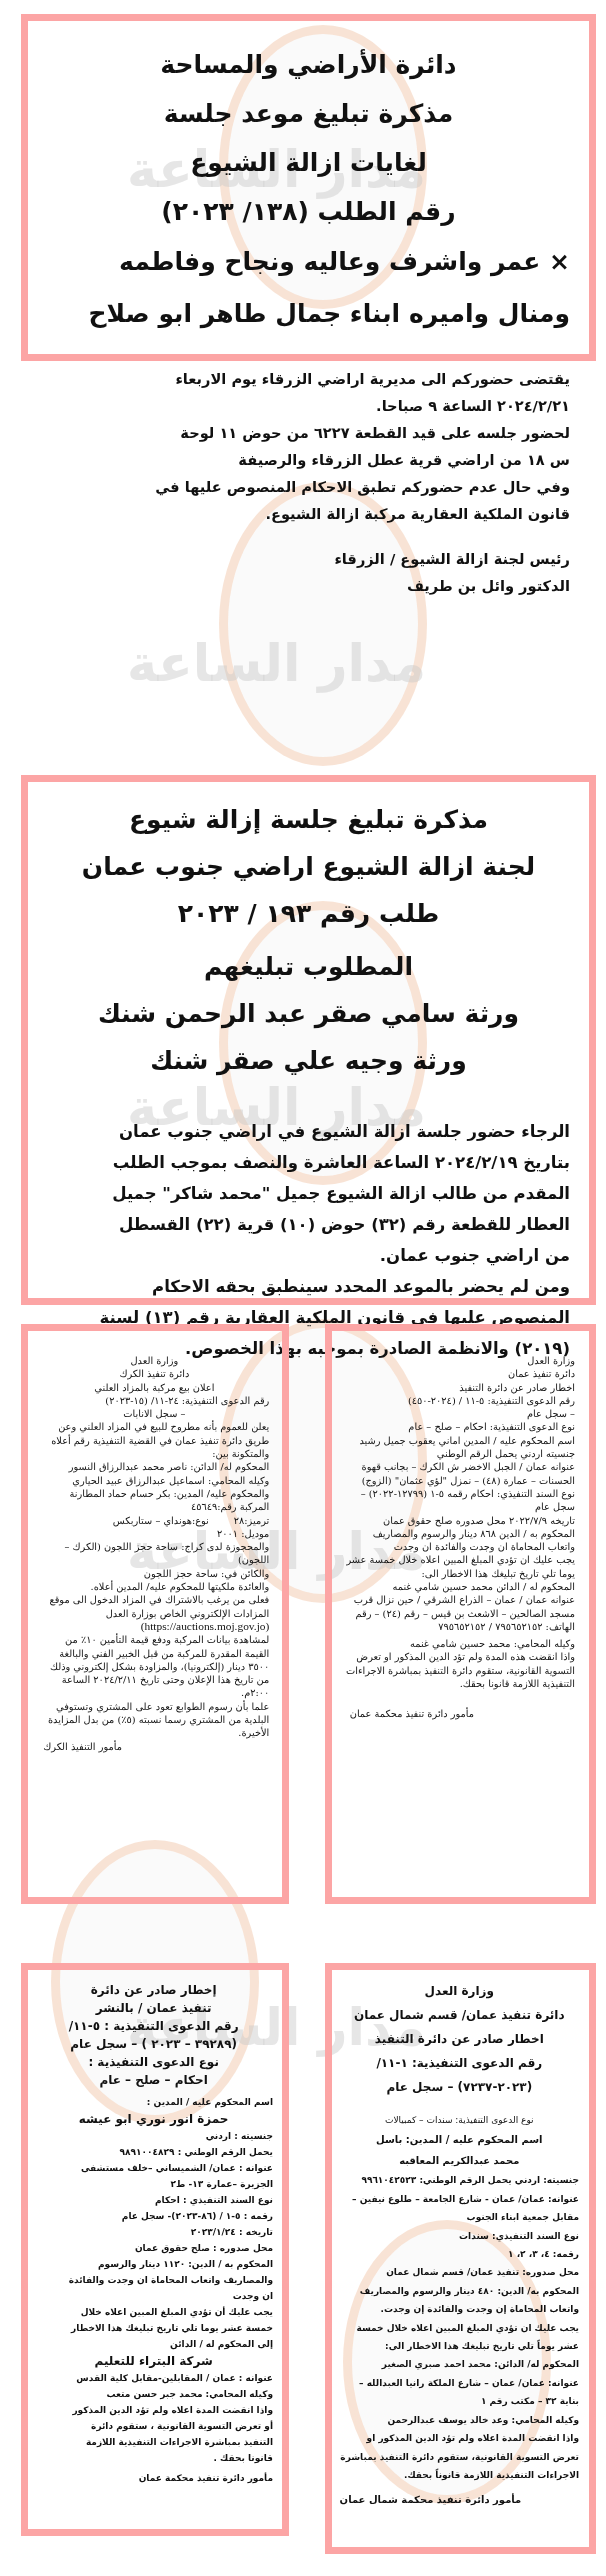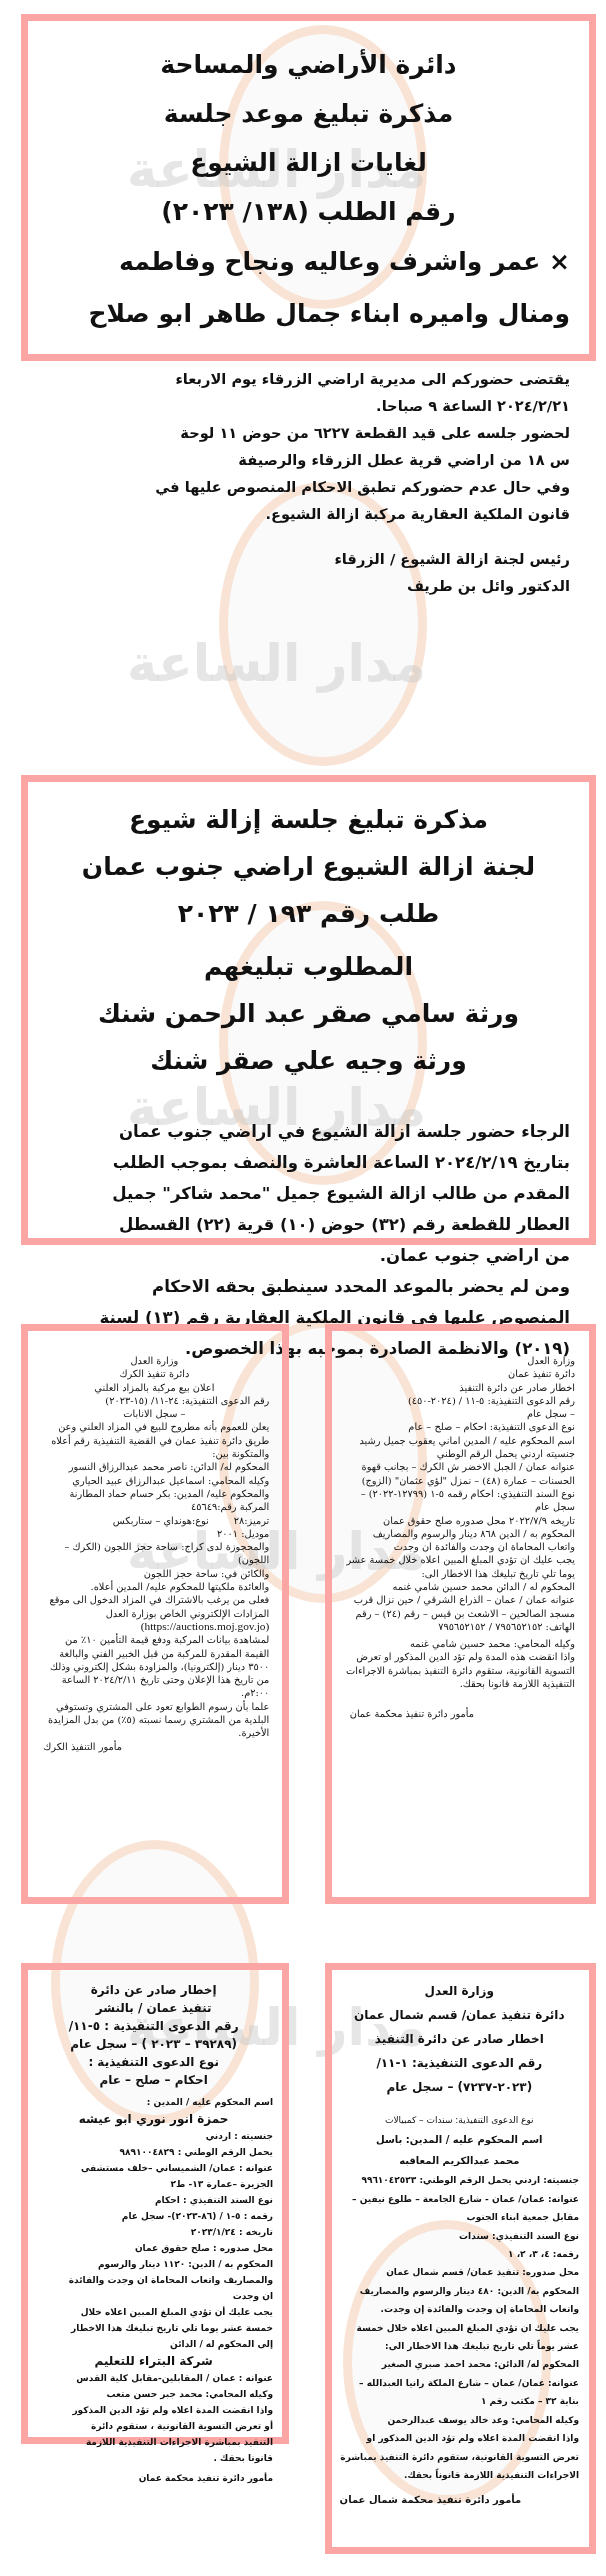--- a/index.html
+++ b/index.html
@@ -61,21 +61,21 @@
   <div class="body-line">٢٠٢٤/٢/٢١ الساعة ٩ صباحا.</div>
   <div class="body-line">لحضور جلسه على قيد القطعة ٦٢٢٧ من حوض ١١ لوحة</div>
   <div class="body-line">س ١٨ من اراضي قرية عطل الزرقاء والرصيفة</div>
   <div class="body-line">وفي حال عدم حضوركم تطبق الاحكام المنصوص عليها في</div>
   <div class="body-line">قانون الملكية العقارية مركبة ازالة الشيوع.</div>
   <div style="height:18px"></div>
   <div class="body-line">رئيس لجنة ازالة الشيوع / الزرقاء</div>
   <div class="body-line">الدكتور وائل بن طريف</div>
 </div>
 
-<div class="box" style="left:21px; top:775px; width:575px; height:470px; padding: 14px 19px 0 19px;">
+<div class="box" style="left:21px; top:775px; width:575px; height:530px; padding: 14px 19px 0 19px;">
   <div class="title-line" style="line-height:47px">مذكرة تبليغ جلسة إزالة شيوع</div>
   <div class="title-line" style="line-height:47px">لجنة ازالة الشيوع اراضي جنوب عمان</div>
   <div class="title-line" style="line-height:47px">طلب رقم ١٩٣ / ٢٠٢٣</div>
   <div class="title-line" style="line-height:47px; margin-top:6.3px">المطلوب تبليغهم</div>
   <div class="title-line" style="line-height:47px">ورثة سامي صقر عبد الرحمن شنك</div>
   <div class="title-line" style="line-height:47px">ورثة وجيه علي صقر شنك</div>
   <div style="height:32px"></div>
   <div class="big-body-line">الرجاء حضور جلسة ازالة الشيوع في اراضي جنوب عمان</div>
   <div class="big-body-line">بتاريخ ٢٠٢٤/٢/١٩ الساعة العاشرة والنصف بموجب الطلب</div>
   <div class="big-body-line">المقدم من طالب ازالة الشيوع جميل "محمد شاكر" جميل</div>
@@ -147,21 +147,21 @@
   <div class="br-body">محل صدوره: تنفيذ عمان/ قسم شمال عمان</div>
   <div class="br-body">المحكوم به/ الدين: ٤٨٠ دينار والرسوم والمصاريف واتعاب المحاماة إن وجدت والفائدة إن وجدت.</div>
   <div class="br-body">يجب عليك ان تؤدي المبلغ المبين اعلاه خلال خمسة عشر يوماً تلي تاريخ تبليغك هذا الاخطار الى:</div>
   <div class="br-body">المحكوم له/ الدائن: محمد احمد صبري الصغير</div>
   <div class="br-body">عنوانه: عمان/ عمان – شارع الملكة رانيا العبدالله – بناية ٣٢ – مكتب رقم ١</div>
   <div class="br-body">وكيله المحامي: وعد خالد يوسف عبدالرحمن</div>
   <div class="br-body">واذا انقضت المدة اعلاه ولم تؤد الدين المذكور او تعرض التسوية القانونية، ستقوم دائرة التنفيذ بمباشرة الاجراءات التنفيذية اللازمة قانوناً بحقك.</div>
   <div class="br-name" style="text-align:left; margin-top:5px;">مأمور دائرة تنفيذ محكمة شمال عمان</div>
 </div>
 
-<div class="box" style="left:21px; top:1963px; width:268px; height:481px; padding: 11.4px 9px 0 6.3px;">
+<div class="box" style="left:21px; top:1963px; width:268px; height:573px; padding: 11.4px 9px 0 6.3px;">
   <div class="bl-title">إخطار صادر عن دائرة</div>
   <div class="bl-title">تنفيذ عمان / بالنشر</div>
   <div class="bl-title">رقم الدعوى التنفيذية : ٥-١١/</div>
   <div class="bl-title">(٣٩٢٨٩ – ٢٠٢٣ ) – سجل عام</div>
   <div class="bl-title">نوع الدعوى التنفيذية :</div>
   <div class="bl-title">احكام – صلح – عام</div>
   <div class="bl-body" style="margin-top:5px">اسم المحكوم عليه / المدين :</div>
   <div class="bl-title">حمزة انور نوري ابو عيشه</div>
   <div class="bl-body">جنسيته : اردني</div>
   <div class="bl-body">يحمل الرقم الوطني : ٩٨٩١٠٠٤٨٢٩</div>

